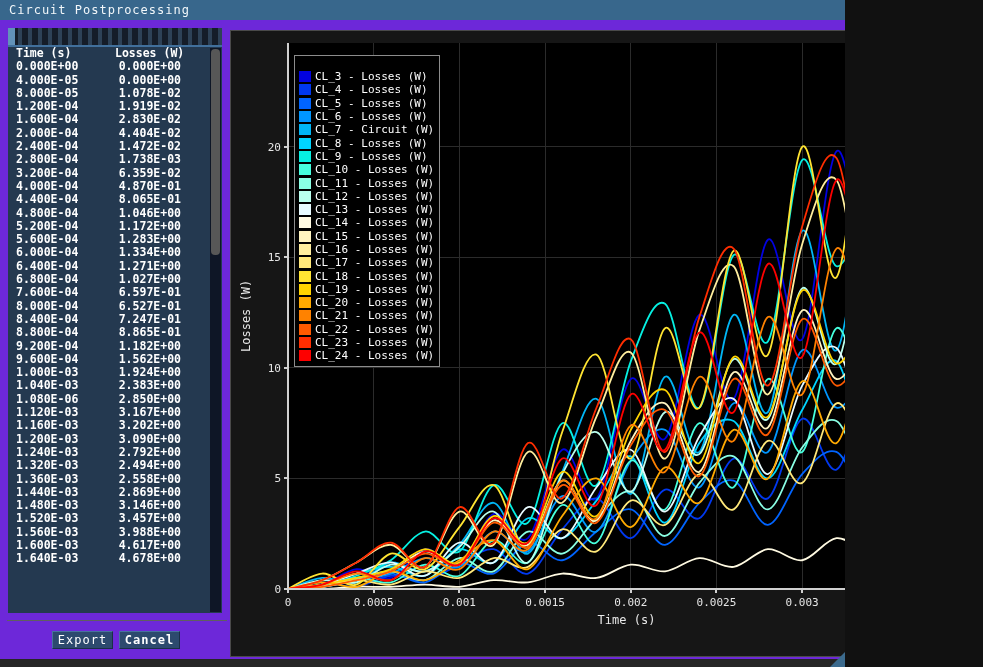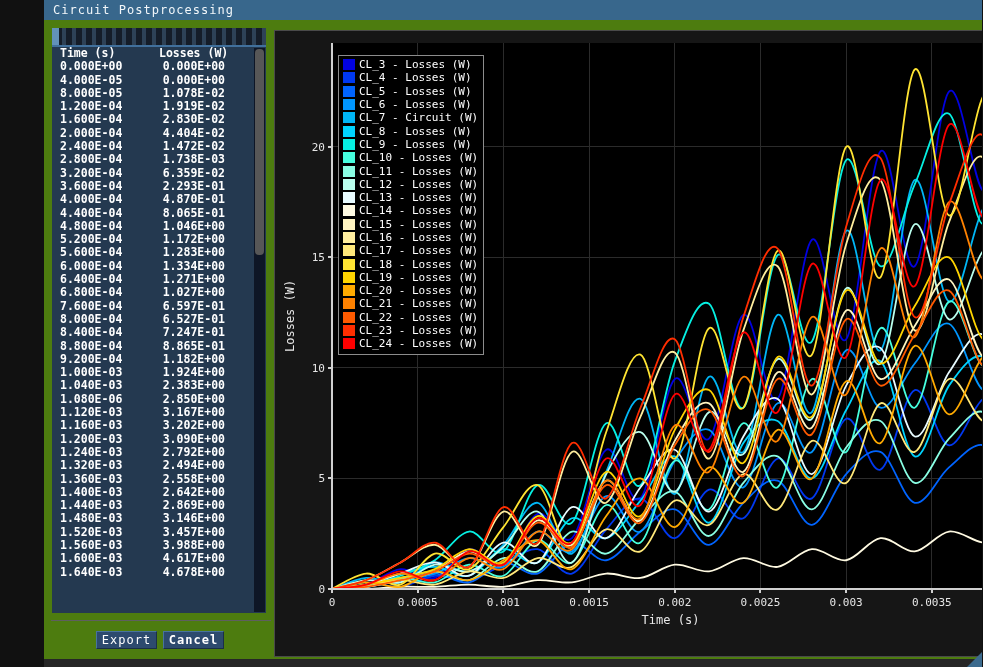--- a/index.html
+++ b/index.html
@@ -1,17 +1,17 @@
 <!DOCTYPE html>
 <html><head>
 <meta charset="utf-8">
 <style>
   html,body{margin:0;padding:0;background:#111;}
-  .win{position:relative;width:938px;height:667px;background:#4d7c0f;overflow:hidden;
-       font-family:"DejaVu Sans Mono",monospace;margin-left:44px;}
+  .win{position:relative;width:845px;height:667px;background:#6d28d9;overflow:hidden;
+       font-family:"DejaVu Sans Mono",monospace;}
   .titlebar{position:absolute;left:0;top:0;width:983px;height:20px;background:#38678c;}
   .title-text{position:absolute;left:9px;top:3px;font-size:12px;letter-spacing:1px;color:#f2f7fa;white-space:pre;}
   .bottombar{position:absolute;left:0;top:659px;width:983px;height:8px;background:#262626;}
   .resize-grip{position:absolute;right:0;bottom:0;width:0;height:0;
        border-left:15px solid transparent;border-bottom:15px solid #3c6b8e;}
 
   
   .hscroll{position:absolute;left:8px;top:28px;width:214px;height:17px;
        background:repeating-linear-gradient(90deg,#2e4257 0 4px,#151d29 4px 10px);}
   .hscroll-handle{position:absolute;left:0;top:0;width:7px;height:17px;background:#6292b9;}
@@ -36,21 +36,21 @@
   
   .chart-panel{position:absolute;left:230px;top:30px;width:740px;height:625px;
        border:1px solid #4a4a4a;background:#161616;}
   .chart-panel svg{position:absolute;left:0;top:0;}
   .xlabel{position:absolute;left:57px;top:582px;width:677px;text-align:center;
        font-size:12px;color:#e8e8e8;}
   .ylabel{position:absolute;left:8px;top:155px;width:16px;height:260px;
        writing-mode:vertical-rl;transform:rotate(180deg);text-align:center;
        font-size:12px;color:#e8e8e8;}
   .legend{position:absolute;left:63px;top:24px;background:#000;border:1px solid #8c8c8c;
-       padding:2px 5px 3px 4px;}
+       padding:14px 5px 3px 4px;}
   .legend-row{display:flex;align-items:center;height:13.3px;font-size:11px;color:#fff;white-space:pre;}
   .swatch{width:12px;height:11px;margin-right:4px;flex:0 0 12px;}
 </style>
 </head>
 <body>
 
 <div class="win">
 
   <div class="titlebar">
     <div class="title-text">Circuit Postprocessing</div>
@@ -66,44 +66,43 @@
     <div id="rows">
         <div class="trow"><span class="c1">0.000E+00</span><span class="c2">0.000E+00</span></div>
         <div class="trow"><span class="c1">4.000E-05</span><span class="c2">0.000E+00</span></div>
         <div class="trow"><span class="c1">8.000E-05</span><span class="c2">1.078E-02</span></div>
         <div class="trow"><span class="c1">1.200E-04</span><span class="c2">1.919E-02</span></div>
         <div class="trow"><span class="c1">1.600E-04</span><span class="c2">2.830E-02</span></div>
         <div class="trow"><span class="c1">2.000E-04</span><span class="c2">4.404E-02</span></div>
         <div class="trow"><span class="c1">2.400E-04</span><span class="c2">1.472E-02</span></div>
         <div class="trow"><span class="c1">2.800E-04</span><span class="c2">1.738E-03</span></div>
         <div class="trow"><span class="c1">3.200E-04</span><span class="c2">6.359E-02</span></div>
-        <div class="trow"><span class="c1">3.600E-04</span><span class="c2">2.293E-01</span></div>
         <div class="trow"><span class="c1">4.000E-04</span><span class="c2">4.870E-01</span></div>
         <div class="trow"><span class="c1">4.400E-04</span><span class="c2">8.065E-01</span></div>
         <div class="trow"><span class="c1">4.800E-04</span><span class="c2">1.046E+00</span></div>
         <div class="trow"><span class="c1">5.200E-04</span><span class="c2">1.172E+00</span></div>
         <div class="trow"><span class="c1">5.600E-04</span><span class="c2">1.283E+00</span></div>
         <div class="trow"><span class="c1">6.000E-04</span><span class="c2">1.334E+00</span></div>
         <div class="trow"><span class="c1">6.400E-04</span><span class="c2">1.271E+00</span></div>
         <div class="trow"><span class="c1">6.800E-04</span><span class="c2">1.027E+00</span></div>
         <div class="trow"><span class="c1">7.600E-04</span><span class="c2">6.597E-01</span></div>
         <div class="trow"><span class="c1">8.000E-04</span><span class="c2">6.527E-01</span></div>
         <div class="trow"><span class="c1">8.400E-04</span><span class="c2">7.247E-01</span></div>
         <div class="trow"><span class="c1">8.800E-04</span><span class="c2">8.865E-01</span></div>
         <div class="trow"><span class="c1">9.200E-04</span><span class="c2">1.182E+00</span></div>
+        <div class="trow"><span class="c1">9.600E-04</span><span class="c2">1.562E+00</span></div>
         <div class="trow"><span class="c1">1.000E-03</span><span class="c2">1.924E+00</span></div>
         <div class="trow"><span class="c1">1.040E-03</span><span class="c2">2.383E+00</span></div>
         <div class="trow"><span class="c1">1.080E-06</span><span class="c2">2.850E+00</span></div>
         <div class="trow"><span class="c1">1.120E-03</span><span class="c2">3.167E+00</span></div>
         <div class="trow"><span class="c1">1.160E-03</span><span class="c2">3.202E+00</span></div>
         <div class="trow"><span class="c1">1.200E-03</span><span class="c2">3.090E+00</span></div>
         <div class="trow"><span class="c1">1.240E-03</span><span class="c2">2.792E+00</span></div>
         <div class="trow"><span class="c1">1.320E-03</span><span class="c2">2.494E+00</span></div>
         <div class="trow"><span class="c1">1.360E-03</span><span class="c2">2.558E+00</span></div>
-        <div class="trow"><span class="c1">1.400E-03</span><span class="c2">2.642E+00</span></div>
         <div class="trow"><span class="c1">1.440E-03</span><span class="c2">2.869E+00</span></div>
         <div class="trow"><span class="c1">1.480E-03</span><span class="c2">3.146E+00</span></div>
         <div class="trow"><span class="c1">1.520E-03</span><span class="c2">3.457E+00</span></div>
         <div class="trow"><span class="c1">1.560E-03</span><span class="c2">3.988E+00</span></div>
         <div class="trow"><span class="c1">1.600E-03</span><span class="c2">4.617E+00</span></div>
         <div class="trow"><span class="c1">1.640E-03</span><span class="c2">4.678E+00</span></div>
       </div>
   </div>
 
   <div class="vtrack">

